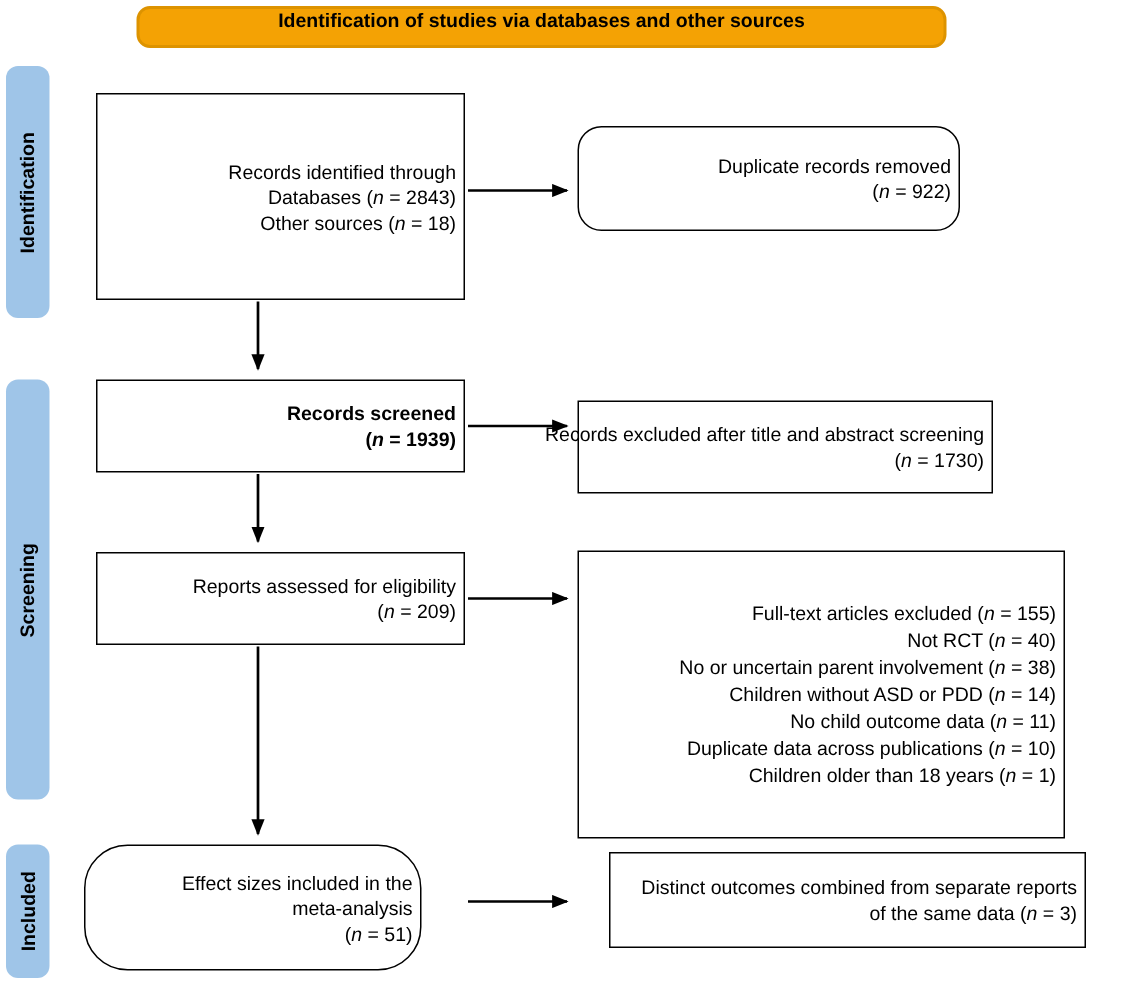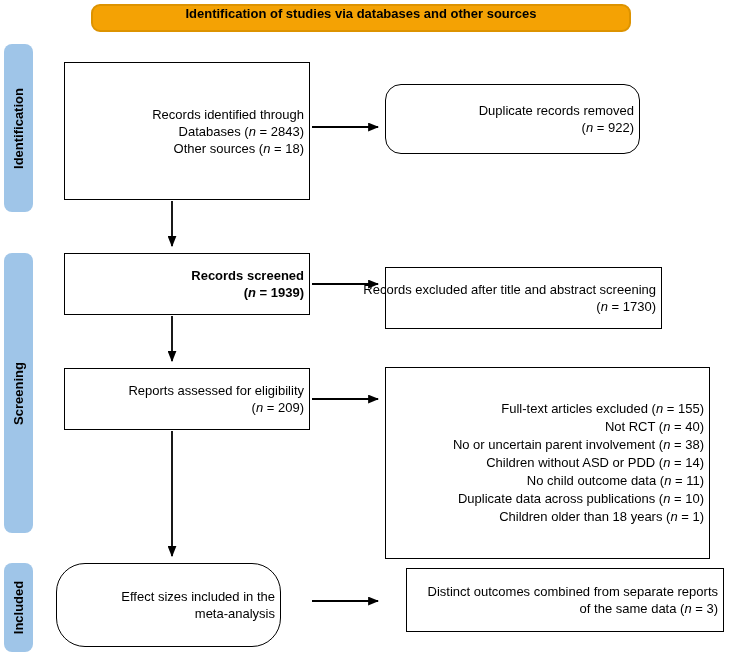--- a/index.html
+++ b/index.html
@@ -129,20 +129,21 @@
       <div class="line indent-1">No or uncertain parent involvement (<i>n</i> = 38)</div>
       <div class="line indent-1">Children without ASD or PDD (<i>n</i> = 14)</div>
       <div class="line indent-1">No child outcome data (<i>n</i> = 11)</div>
       <div class="line indent-1">Duplicate data across publications (<i>n</i> = 10)</div>
       <div class="line indent-1">Children older than 18 years (<i>n</i> = 1)</div>
     </div>
 
   <div class="box box-effect-sizes">
       <div class="line indent-0">Effect sizes included in the</div>
       <div class="line indent-0">meta-analysis</div>
+      <div class="line indent-0">(<i>n</i> = 51)</div>
     </div>
 
   <div class="box box-distinct-outcomes">
       <div class="line indent-0">Distinct outcomes combined from separate reports</div>
       <div class="line indent-0">of the same data (<i>n</i> = 3)</div>
     </div>
 
   <svg class="arrows" viewBox="0 0 751 660" xmlns="http://www.w3.org/2000/svg">
     <defs>
       <marker id="arrowhead" viewBox="0 0 10 8" markerWidth="11" markerHeight="9" refX="9" refY="4" orient="auto" markerUnits="userSpaceOnUse">

